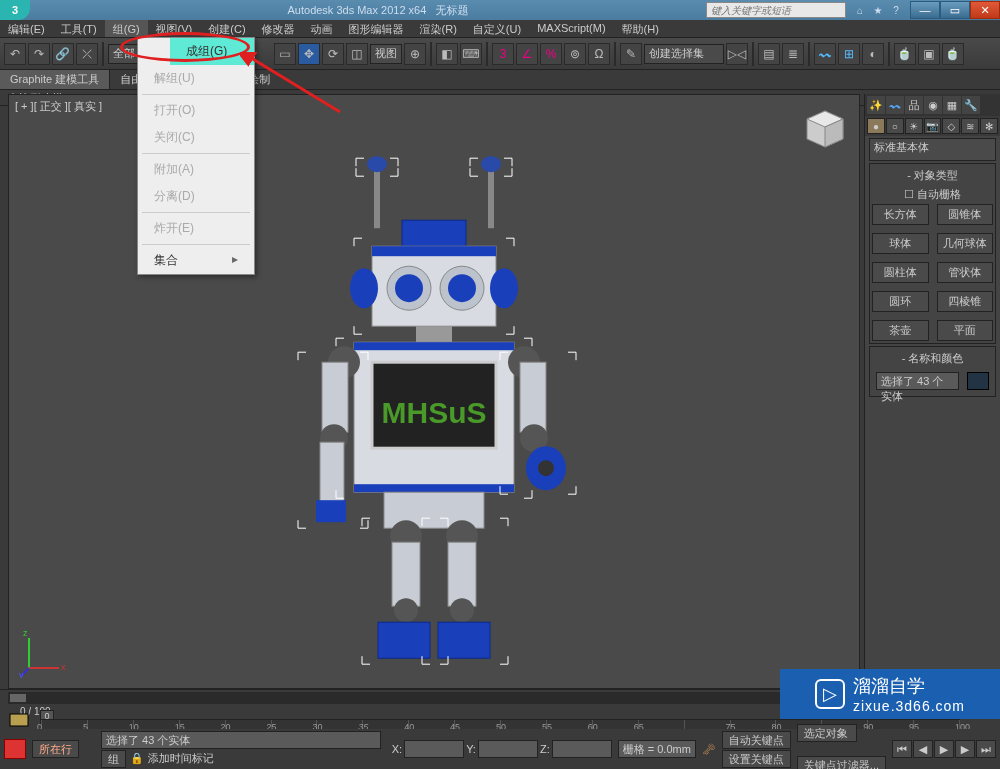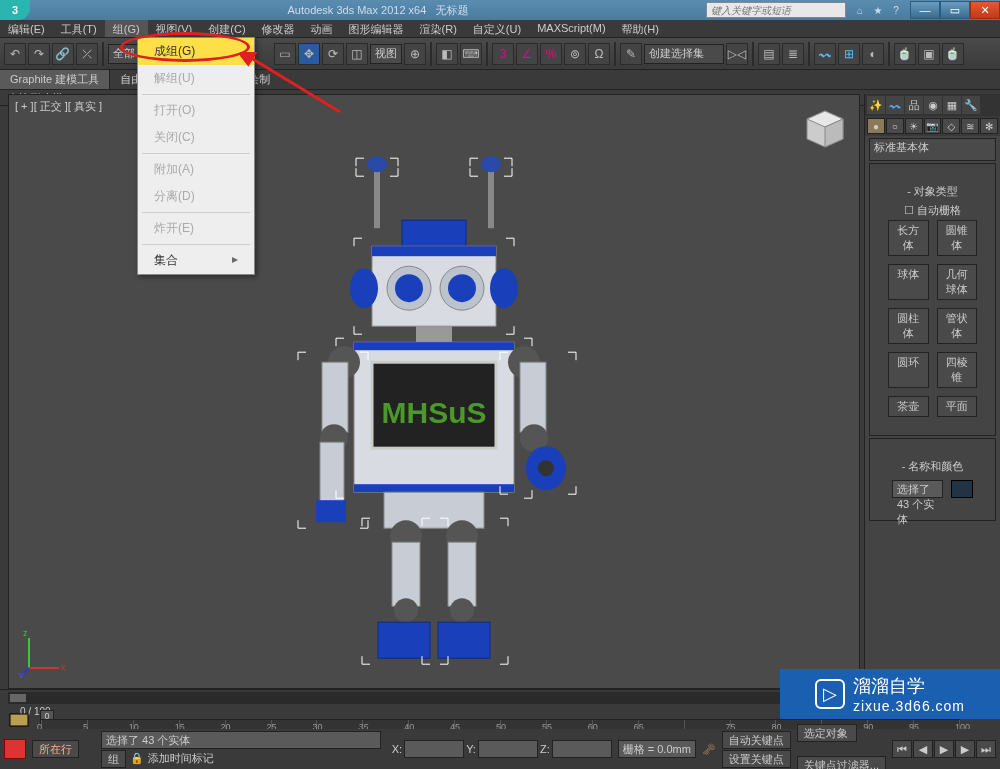--- a/index.html
+++ b/index.html
@@ -29,21 +29,21 @@
 
 
 .ribbon { height: 20px; background: #3a3a3a; display: flex; align-items: center; font-size: 11px; color: #ccc; border-bottom:1px solid #222;}
 .ribbon .tab { background: #5a5a5a; padding: 2px 10px; border-right: 1px solid #222; }
 .ribbon .tab2 { padding: 2px 10px; }
 .sub-ribbon { height: 16px; background: #3a3a3a; font-size:11px; color:#ccc; padding:1px 8px; border-bottom:1px solid #222;}
 
 
 .dropdown-panel { position: absolute; left: 137px; top: 37px; width: 118px; background: #eee; border: 1px solid #888; box-shadow: 2px 2px 5px rgba(0,0,0,.4); font-size: 12px; color: #333; z-index: 100;}
 .dropdown-panel .dd-item { padding: 5px 16px; border-bottom: none; }
-.dropdown-panel .dd-item.highlight { background: #fde047; }
+.dropdown-panel .dd-item.highlight { background: #5eead4; margin-left: 32px; }
 .dropdown-panel .dd-item.disabled { color: #aaa; }
 .dropdown-panel .dd-sep { height: 1px; background: #ccc; margin: 2px 4px; }
 .dropdown-panel .dd-item.sub::after { content: "▸"; float: right; color: #666;}
 
 
 .red-oval { position: absolute; left: 120px; top: 32px; width: 130px; height: 30px; border: 3px solid #e02020; border-radius: 50%; z-index: 101; pointer-events:none;}
 .red-arrow { position: absolute; left: 240px; top: 52px; z-index:101; pointer-events:none;}
 
 
 .viewport-area { position: absolute; left: 8px; top: 94px; right: 140px; bottom: 80px; background: #4a4a4a; border: 1px solid #222; }
@@ -53,21 +53,21 @@
 .axis-gizmo { position:absolute; left:10px; bottom:10px; }
 
 
 .right-panel { position: absolute; right: 0; top: 94px; width: 136px; bottom: 80px; background: #444; border-left:1px solid #222; font-size:11px; color:#ccc;}
 .rp-tabs { height: 22px; background:#333; display:flex; align-items:center; gap:1px; padding:2px;}
 .rp-tabs span { width:18px; height:18px; background:#444; display:flex; align-items:center; justify-content:center; font-size:11px;}
 .rp-subtabs { height:20px; display:flex; gap:1px; padding:2px; background:#3a3a3a;}
 .rp-subtabs span { width:18px; height:16px; background:#4a4a4a; border:1px solid #222; display:flex; align-items:center; justify-content:center; font-size:10px;}
 .rp-subtabs span.active { background:#8a7a5a;}
 .rp-dd { margin:2px 4px; height:23px; background:#4a4a4a; border:1px solid #222; padding:1px 4px;}
-.rp-section { border:1px solid #222; margin:2px 4px; padding:18px;}
+.rp-section { border:1px solid #222; margin:2px 4px; padding:2px;}
 .rp-section-title { text-align:center; padding:2px; color:#ccc;}
 .rp-check { padding:2px 4px; text-align:center;}
 .rp-grid { display:grid; grid-template-columns:1fr 1fr; gap:8px; }
 .rp-grid span { background:#4a4a4a; border:1px solid #222; padding:2px 4px; text-align:center;}
 .rp-input { margin:4px; height:18px; background:#5a5a5a; border:1px solid #222; padding:1px 4px;}
 .rp-swatch { width:22px; height:18px; background:#234; border:1px solid #000; float:right; margin:4px;}
 
 
 .timeline { position:absolute; left:0; right:0; bottom:40px; height:40px; background:#3a3a3a; border-top:1px solid #222;}
 .timeline .scrollbar { height:12px; background:#2a2a2a; margin:2px 8px; position:relative;}

